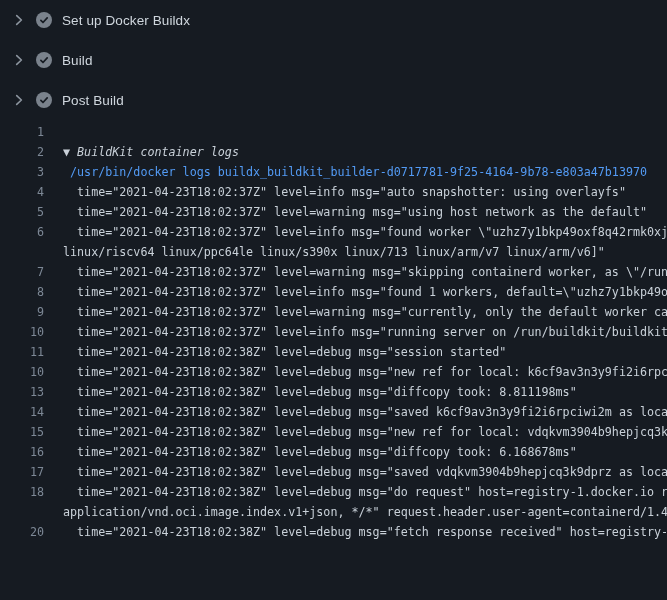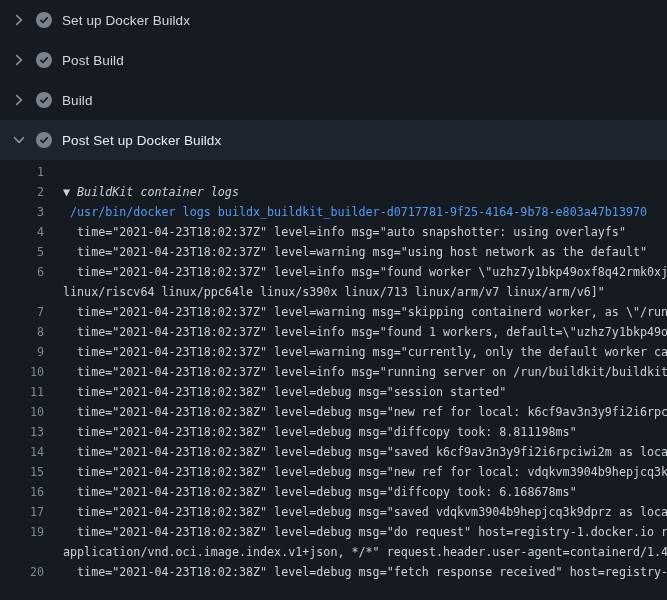--- a/index.html
+++ b/index.html
@@ -86,54 +86,39 @@
         <path d="M5.7 3.6 L10.4 8 L5.7 12.4" fill="none" stroke="#8b949e" stroke-width="1.6" stroke-linecap="round" stroke-linejoin="round"></path>
       </svg>
     </span>
 
     <span class="icon-box check">
       <svg width="16" height="16" viewBox="0 0 16 16">
         <circle cx="8" cy="8" r="8" fill="#7a828c"></circle>
         <path d="M4.9 8.4 L7.0 10.5 L11.2 5.9" fill="none" stroke="#161b22" stroke-width="1.7" stroke-linecap="round" stroke-linejoin="round"></path>
       </svg>
     </span>
-    <span class="step-title">Post Build</span>
+    <span class="step-title">Build</span>
   </div>
 
   <div class="step-row">
     <span class="icon-box chev" style="display: flex;">
       <svg width="16" height="16" viewBox="0 0 16 16">
         <path d="M5.7 3.6 L10.4 8 L5.7 12.4" fill="none" stroke="#8b949e" stroke-width="1.6" stroke-linecap="round" stroke-linejoin="round"></path>
       </svg>
     </span>
 
     <span class="icon-box check">
       <svg width="16" height="16" viewBox="0 0 16 16">
         <circle cx="8" cy="8" r="8" fill="#7a828c"></circle>
         <path d="M4.9 8.4 L7.0 10.5 L11.2 5.9" fill="none" stroke="#161b22" stroke-width="1.7" stroke-linecap="round" stroke-linejoin="round"></path>
       </svg>
     </span>
-    <span class="step-title">Build</span>
-  </div>
-
-  <div class="step-row expanded">
-
-    <span class="icon-box chev" style="display: flex;">
-      <svg width="16" height="16" viewBox="0 0 16 16">
-        <path d="M3.6 5.7 L8 10.4 L12.4 5.7" fill="none" stroke="#8b949e" stroke-width="1.6" stroke-linecap="round" stroke-linejoin="round"></path>
-      </svg>
-    </span>
-    <span class="icon-box check">
-      <svg width="16" height="16" viewBox="0 0 16 16">
-        <circle cx="8" cy="8" r="8" fill="#7a828c"></circle>
-        <path d="M4.9 8.4 L7.0 10.5 L11.2 5.9" fill="none" stroke="#161b22" stroke-width="1.7" stroke-linecap="round" stroke-linejoin="round"></path>
-      </svg>
-    </span>
-    <span class="step-title">Post Set up Docker Buildx</span>
-  </div>
+    <span class="step-title">Post Build</span>
+  </div>
+
 </div>
 
 <div class="log-area">
   <div class="log-row">
     <span class="ln">1</span>
   </div>
 
   <div class="log-row">
     <span class="ln">2</span>
     <span class="lt group">▼ BuildKit container logs</span>
@@ -214,21 +199,21 @@
     <span class="lt plain">  time="2021-04-23T18:02:38Z" level=debug msg="diffcopy took: 6.168678ms"</span>
   </div>
 
   <div class="log-row">
     <span class="ln">17</span>
     <span class="lt plain">  time="2021-04-23T18:02:38Z" level=debug msg="saved vdqkvm3904b9hepjcq3k9dprz as local.sharedKey:local:dockerfile"</span>
   </div>
 
 
   <div class="log-row">
-    <span class="ln">19</span>
+    <span class="ln">18</span>
     <span class="lt plain">  time="2021-04-23T18:02:38Z" level=debug msg="do request" host=registry-1.docker.io request.header.accept="application/vnd.docker.distribution.manifest.v2+json,</span>
   </div>
 
   <div class="log-row">
     <span class="ln"></span>
     <span class="lt plain">application/vnd.oci.image.index.v1+json, */*" request.header.user-agent=containerd/1.4.4+unknown request.method=HEAD</span>
   </div>
 
   <div class="log-row">
     <span class="ln">20</span>

